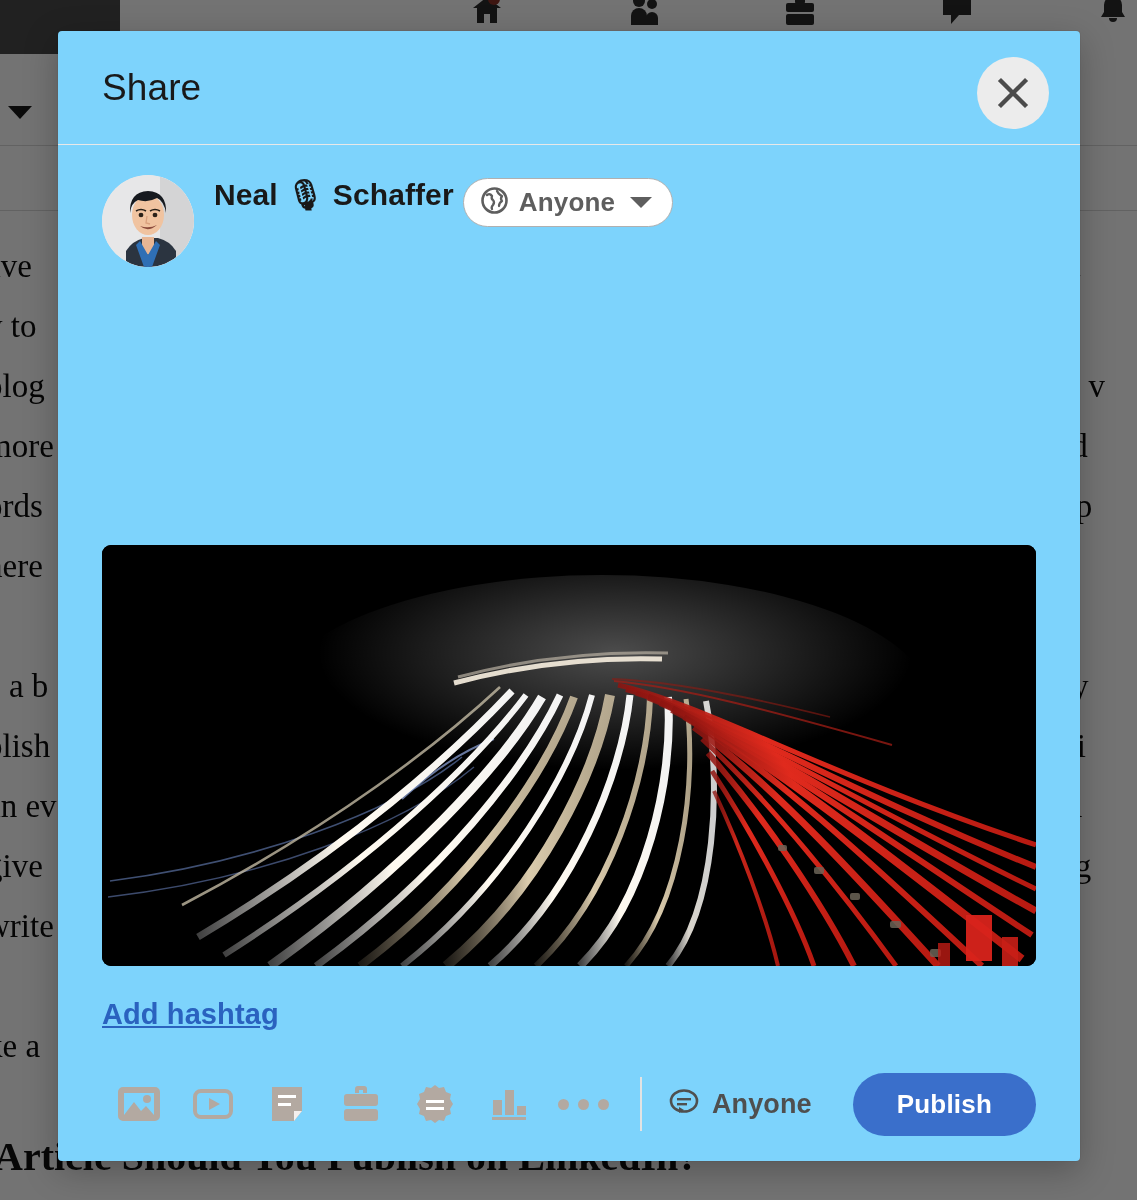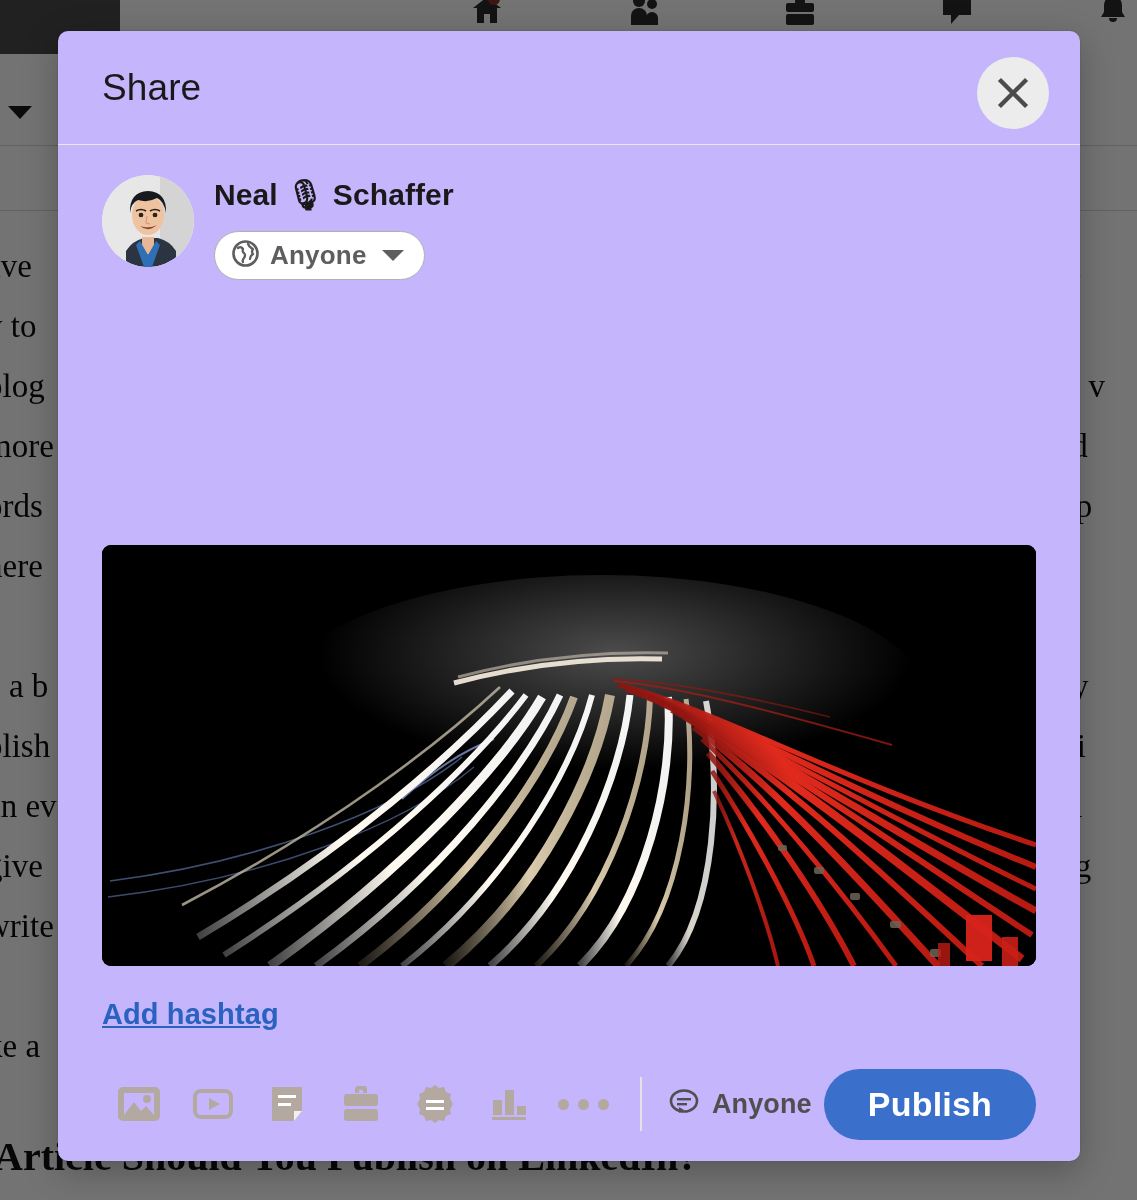--- a/index.html
+++ b/index.html
@@ -114,22 +114,22 @@
     background: rgba(0,0,0,0.55);
   }
 
   
   .modal {
     position: absolute;
     left: 58px;
     top: 31px;
     width: 1022px;
     height: 1130px;
-    background: #c4b5fd;
-    border-radius: 10px;
+    background: #7dd3fc;
+    border-radius: 4px;
     box-shadow: 0 0 0 1px rgba(0,0,0,0.04), 0 10px 34px rgba(0,0,0,0.25);
     display: flex;
     flex-direction: column;
     overflow: hidden;
   }
 
   .modal-header {
     position: relative;
     height: 114px;
     flex: 0 0 114px;
@@ -184,22 +184,22 @@
     border-radius: 50%;
     flex: 0 0 92px;
     overflow: hidden;
     background: #e9e9ea;
     position: relative;
   }
   .avatar svg { display:block; width:100%; height:100%; }
 
   .author-meta {
     display: flex;
-    flex-direction: column;
-    gap: 19px;
+    flex-direction: row;
+    gap: 9px;
     padding-top: 3px;
     text-align: right;
   }
   .author-name {
     font-size: 30px;
     font-weight: bold;
     color: #191919;
     line-height: 34px;
     letter-spacing: 0.1px;
     white-space: nowrap;
@@ -325,21 +325,21 @@
   }
   .comment-control svg { display: block; }
 
   .spacer { flex: 1 1 auto; }
 
   .publish-btn {
     background: #3a6fcb;
     color: #ffffff;
     border: none;
     border-radius: 999px;
-    font-size: 34px;
+    font-size: 26px;
     font-weight: bold;
     padding: 16px 44px;
     cursor: pointer;
     letter-spacing: 0.2px;
     font-family: "Liberation Sans", sans-serif;
   }
 </style>
 </head>
 <body>
 

